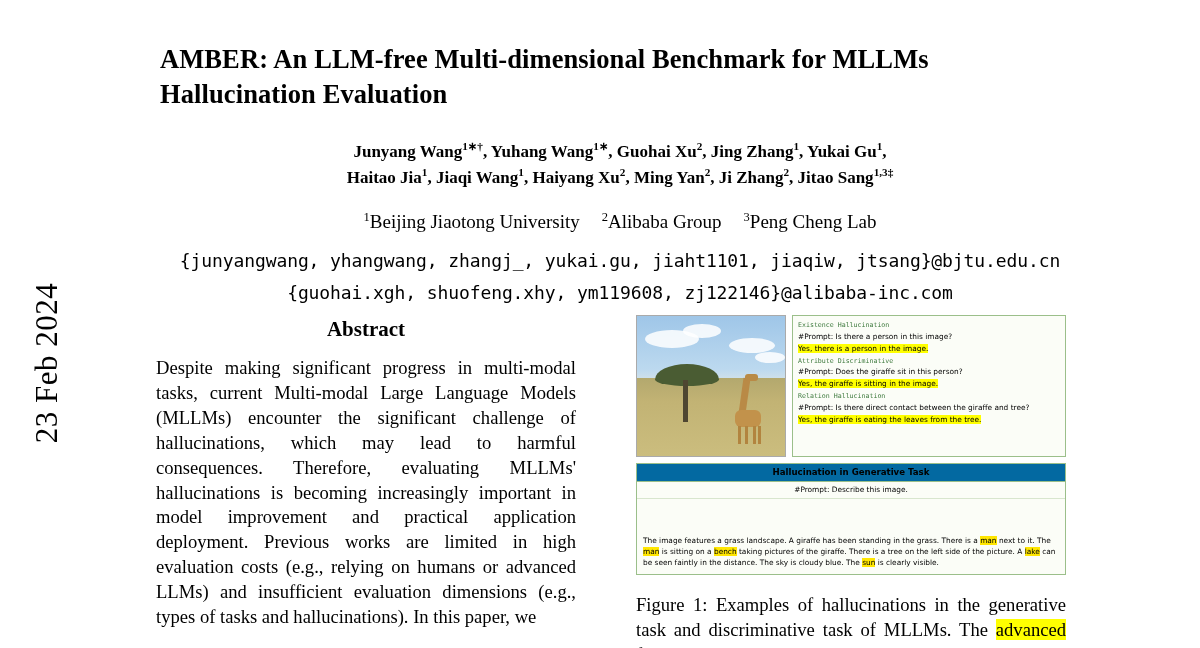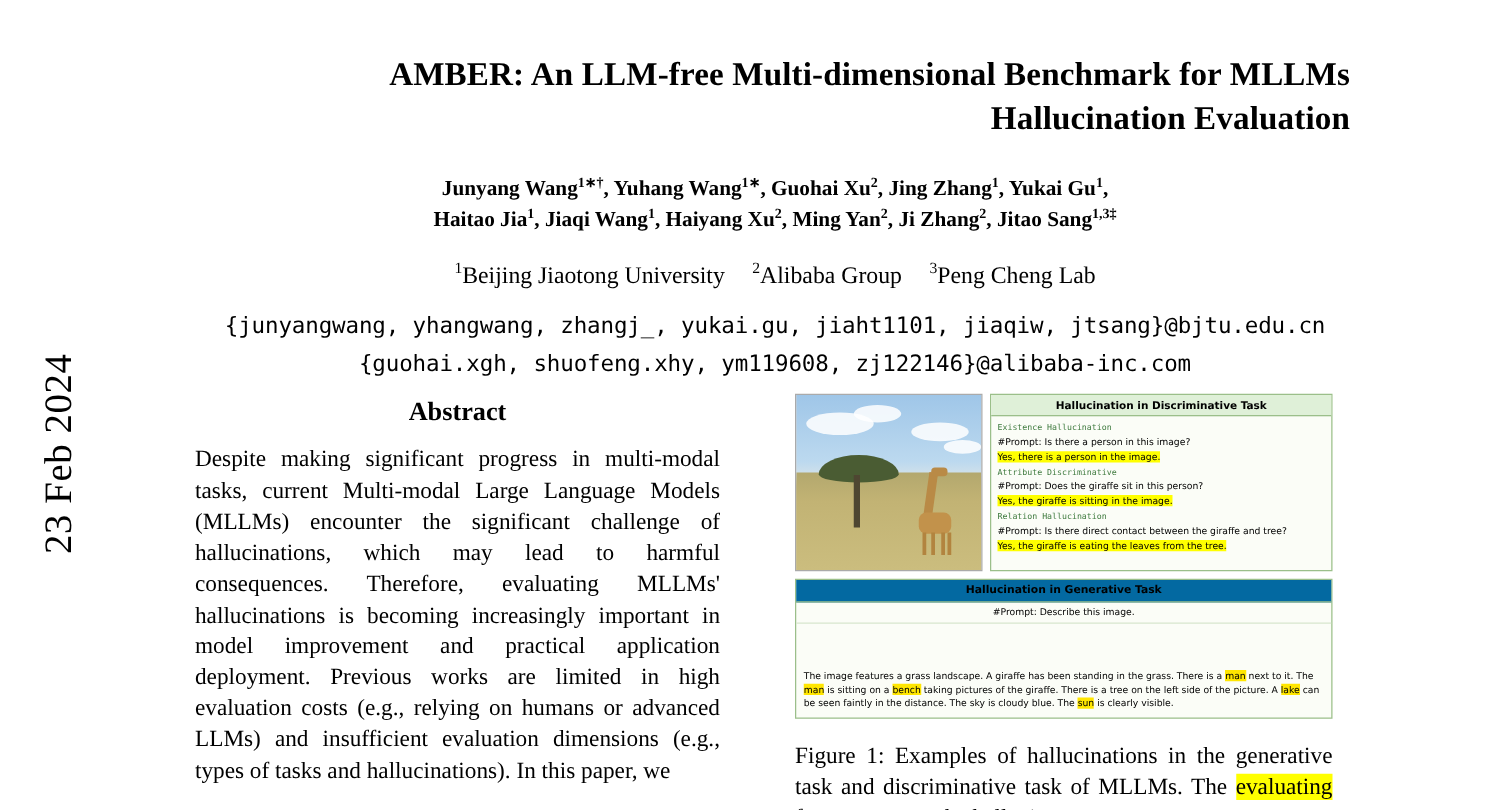--- a/index.html
+++ b/index.html
@@ -35,21 +35,21 @@
   .page {
     position: absolute;
     left: 120px;
     top: 0;
     width: 1000px;
     height: 648px;
   }
 
   .title {
     margin: 42px 40px 0 40px;
-    text-align: right;
+    text-align: left;
     font-size: 26.5px;
     font-weight: bold;
     line-height: 1.32;
     letter-spacing: 0.1px;
   }
 
   .authors {
     margin: 26px 8px 0 8px;
     text-align: center;
     font-size: 17px;
@@ -263,39 +263,38 @@
             <div class="giraffe-neck"></div>
             <div class="giraffe-head"></div>
             <div class="giraffe-body"></div>
             <div class="leg l1"></div>
             <div class="leg l2"></div>
             <div class="leg l3"></div>
             <div class="leg l4"></div>
           </div>
 
           <div class="disc-box">
-            <div class="disc-title">Hallucination in Discriminative Task</div>
             <div class="disc-inner" id="discBlocks">
                 <div class="hallu-type">Existence Hallucination</div>
                 <div class="prompt-line">#Prompt: Is there a person in this image?</div>
                 <div class="ans-line"><span class="hl">Yes, there is a person in the image.</span></div>
                 <div class="hallu-type">Attribute Discriminative</div>
                 <div class="prompt-line">#Prompt: Does the giraffe sit in this person?</div>
                 <div class="ans-line"><span class="hl">Yes, the giraffe is sitting in the image.</span></div>
                 <div class="hallu-type">Relation Hallucination</div>
                 <div class="prompt-line">#Prompt: Is there direct contact between the giraffe and tree?</div>
                 <div class="ans-line"><span class="hl">Yes, the giraffe is eating the leaves from the tree.</span></div>
               </div>
           </div>
         </div>
 
         <div class="gen-box">
           <div class="gen-title">Hallucination in Generative Task</div>
           <div class="gen-prompt">#Prompt: Describe this image.</div>
           <div class="gen-body" id="genBody">The image features a grass landscape. A giraffe has been standing in the grass. There is a <span class="hl-strong">man</span> next to it. The <span class="hl-strong">man</span> is sitting on a <span class="hl-strong">bench</span> taking pictures of the giraffe. There is a tree on the left side of the picture. A <span class="hl-strong">lake</span> can be seen faintly in the distance. The sky is cloudy blue. The <span class="hl-strong">sun</span> is clearly visible.</div>
         </div>
 
-        <div class="fig-caption" id="figCaption">Figure 1: Examples of hallucinations in the generative task and discriminative task of MLLMs. The <span class="cap-hl">evaluating</span> fonts represent the hallucinatory content.</div>
+        <div class="fig-caption" id="figCaption">Figure 1: Examples of hallucinations in the generative task and discriminative task of MLLMs. The <span class="cap-hl">advanced</span> fonts represent the hallucinatory content.</div>
       </div>
     </div>
 
   </div>
 </div>
 
 </body></html>

